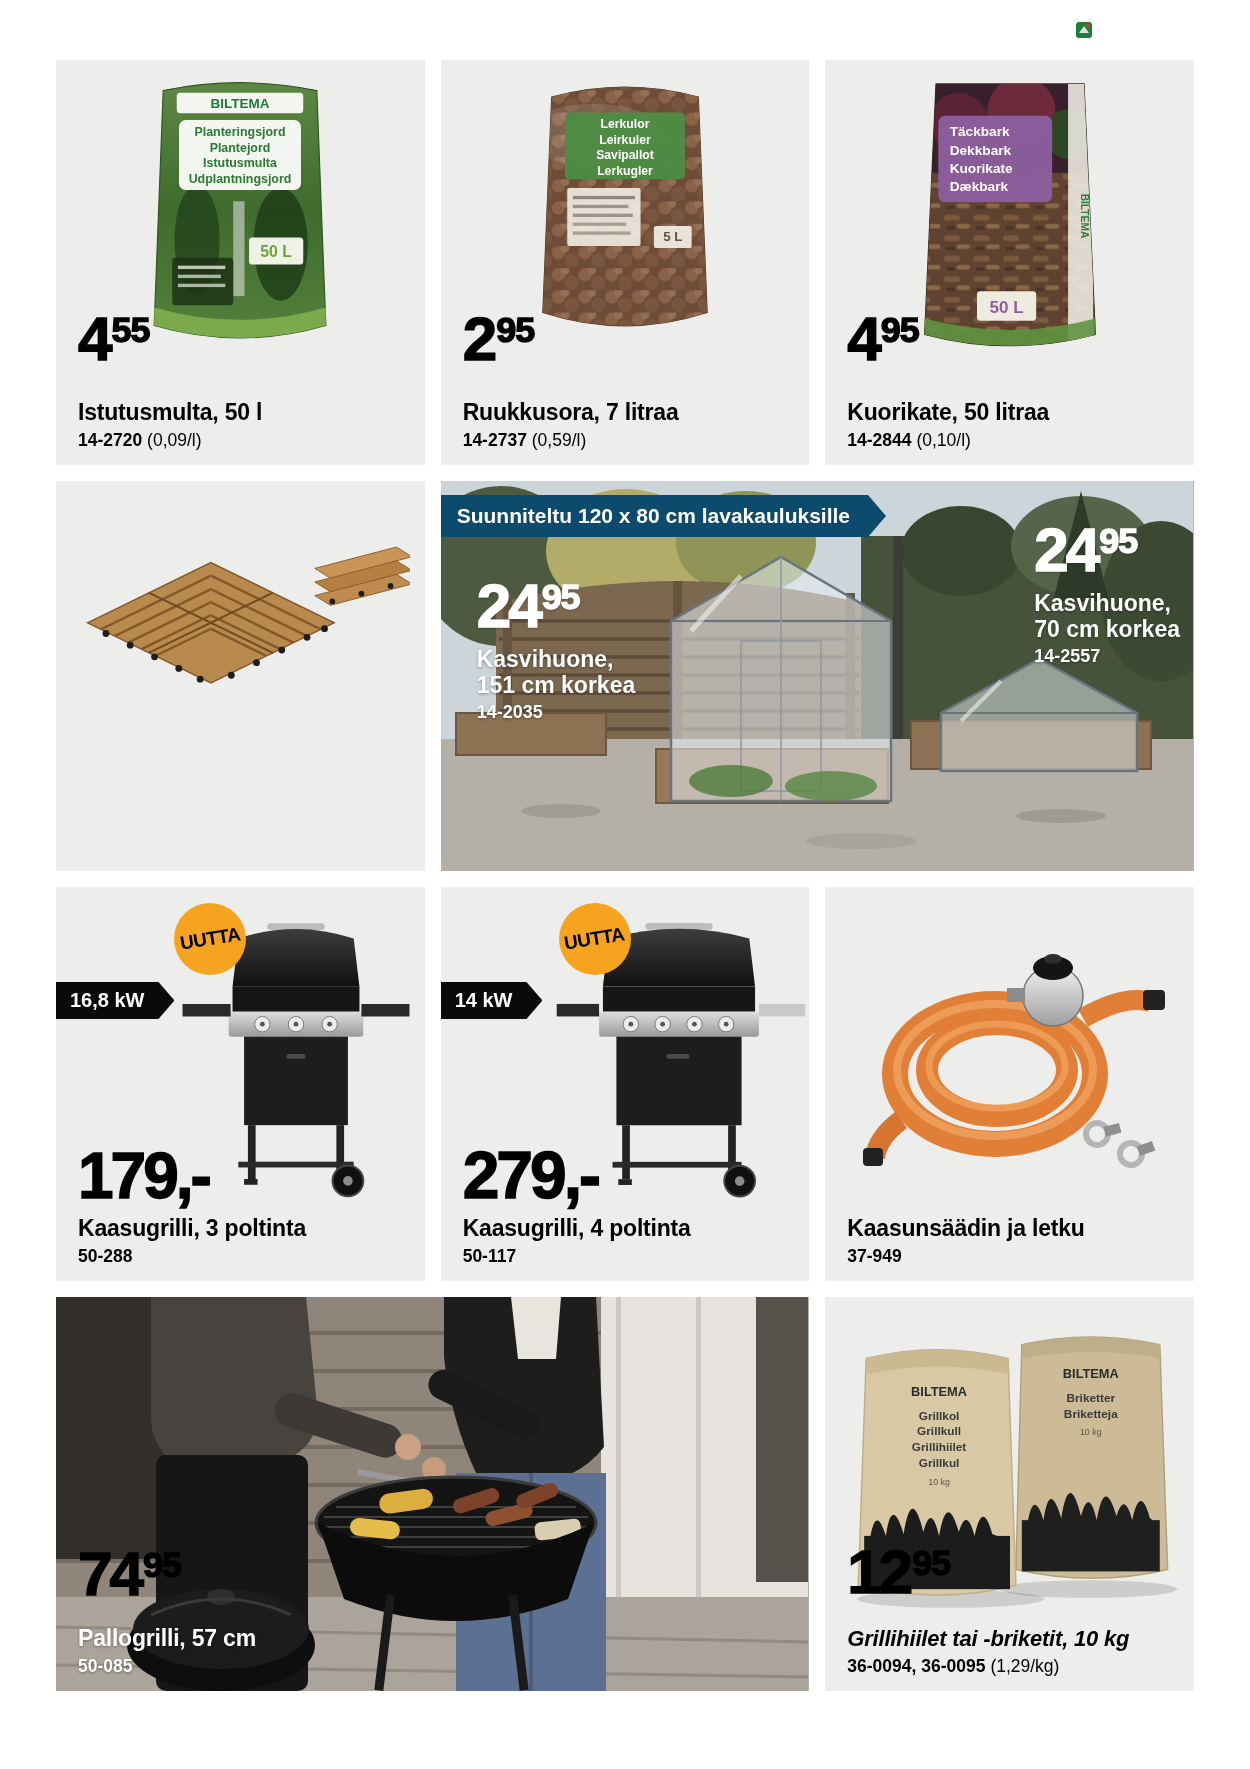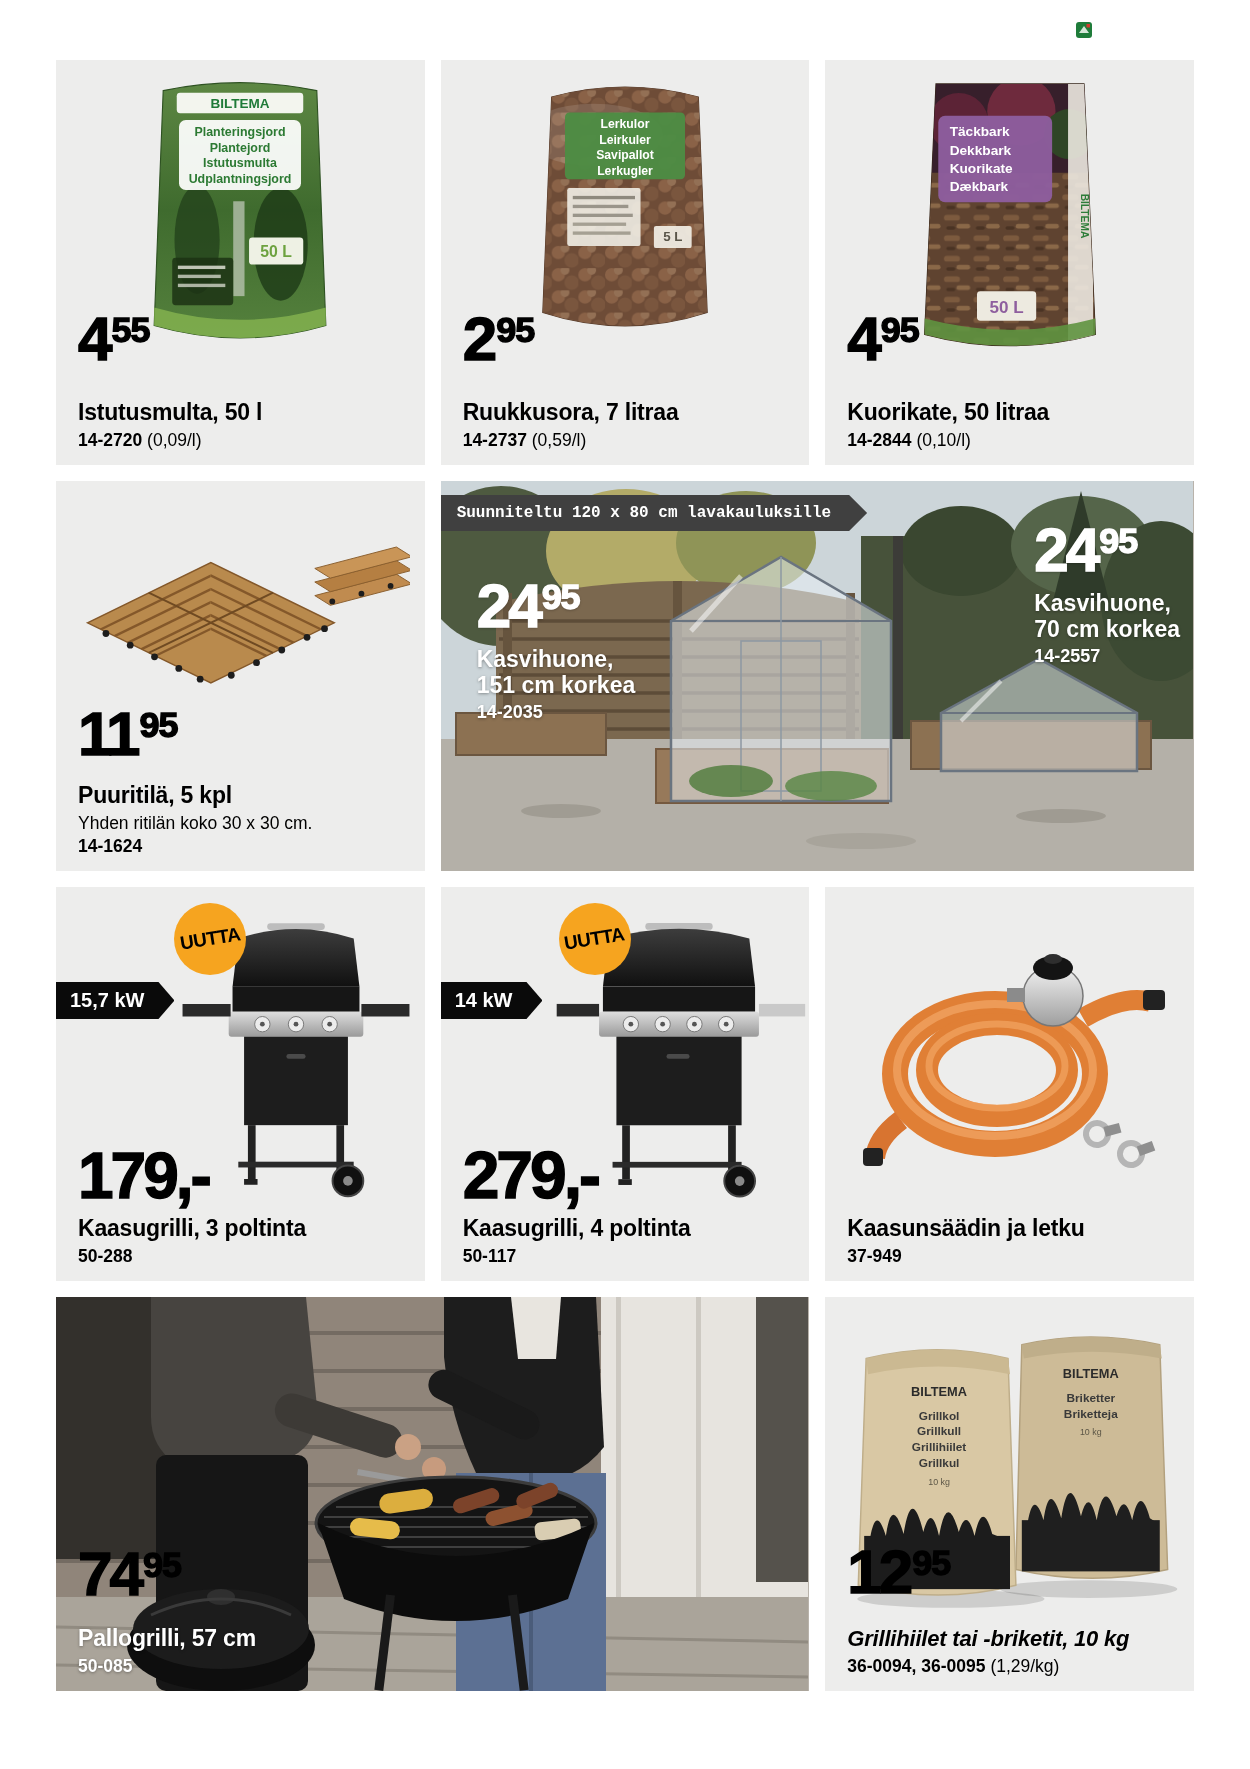--- a/index.html
+++ b/index.html
@@ -22,25 +22,24 @@
   .price .sup{font-size:.58em;position:relative;top:-.5em;letter-spacing:-1px;margin-left:2px;}
   .mb-lg{margin-bottom:30px;}
   .mb-md{margin-bottom:18px;}
   .mb-sm{margin-bottom:10px;}
   .pname{font-size:23px;font-weight:bold;letter-spacing:-.2px;margin-bottom:4px;white-space:nowrap;}
   .pdesc{font-size:17.5px;margin-bottom:2px;}
   .skuline{font-size:17.5px;}
   .skuline .sku{font-weight:bold;}
   .white-txt{color:#fff;text-shadow:0 1px 3px rgba(0,0,0,.35);}
   .banner{
-    position:absolute;left:0;top:14px;z-index:6;background:#404040;color:#fff;
-    font-weight:bold;font-size:16px;padding:9px 36px 9px 16px;
+    position:absolute;left:0;top:14px;z-index:6;background:#0c4a6e;color:#fff;
+    font-weight:bold;font-size:21px;padding:9px 36px 9px 16px;
     clip-path:polygon(0 0,calc(100% - 18px) 0,100% 50%,calc(100% - 18px) 100%,0 100%);
     white-space:nowrap;
-    font-family:Liberation Mono, monospace;
   }
   .kw-tag{
     position:absolute;left:0;top:95px;z-index:6;background:#0a0a0a;color:#fff;
     font-weight:bold;font-size:20px;padding:7px 30px 7px 14px;
     clip-path:polygon(0 0,calc(100% - 16px) 0,100% 50%,calc(100% - 16px) 100%,0 100%);
     white-space:nowrap;
   }
   .badge{
     position:absolute;left:118px;top:16px;width:72px;height:72px;border-radius:50%;
     background:#f6a41f;display:flex;align-items:center;justify-content:center;z-index:6;
@@ -232,26 +231,20 @@
           <circle cx="112" cy="159" r="3.5"></circle>
             <circle cx="134" cy="170" r="3.5"></circle>
           <circle cx="166" cy="166" r="3.5"></circle>
             <circle cx="192" cy="153" r="3.5"></circle>
             <circle cx="218" cy="140" r="3.5"></circle>
           <circle cx="244" cy="127" r="3.5"></circle>
             <circle cx="262" cy="118" r="3.5"></circle>
         </g>
       </svg>
     </div>
-    <div class="info">
-      <div class="price mb-md"><span>11</span><span class="sup">95</span></div>
-      <div class="pname">Puuritilä, 5 kpl</div>
-      <div class="pdesc">Yhden ritilän koko 30 x 30 cm.</div>
-      <div class="skuline"><span class="sku">14-1624</span></div>
-    </div>
   </section>
 
   <section class="card photo span2">
     <div class="imgwrap">
       <svg width="752" height="390" viewBox="0 0 752 390" preserveAspectRatio="none">
         <rect width="752" height="390" fill="#ccd5d9"></rect>
         <ellipse cx="60" cy="85" rx="80" ry="80" fill="#4e5a40"></ellipse>
         <ellipse cx="185" cy="70" rx="80" ry="62" fill="#b3ab68"></ellipse>
         <ellipse cx="305" cy="62" rx="70" ry="52" fill="#8f9457"></ellipse>
         <rect x="420" y="55" width="332" height="235" fill="#47523a"></rect>
@@ -311,21 +304,21 @@
       <div class="price mb-sm"><span>24</span><span class="sup">95</span></div>
       <div class="gh-name"><span>Kasvihuone,</span><br><span>70 cm korkea</span></div>
       <div class="gh-sku">14-2557</div>
     </div>
   </section>
 
   <section class="card">
     <div class="badge">
         <span>UUTTA</span>
       </div>
-    <div class="kw-tag">15,7 kW</div>
+    <div class="kw-tag">16,8 kW</div>
     <div style="position:absolute;right:4px;top:22px;">
       <svg width="250" height="290" viewBox="0 0 260 300">
         <defs>
           <linearGradient id="gl3" x1="0" y1="0" x2="0" y2="1">
               <stop offset="0" stop-color="#3d3d3d"></stop>
               <stop offset="1" stop-color="#101010"></stop>
             </linearGradient>
           <linearGradient id="sv3" x1="0" y1="0" x2="0" y2="1">
               <stop offset="0" stop-color="#dedede"></stop>
               <stop offset="1" stop-color="#9a9a9a"></stop>

